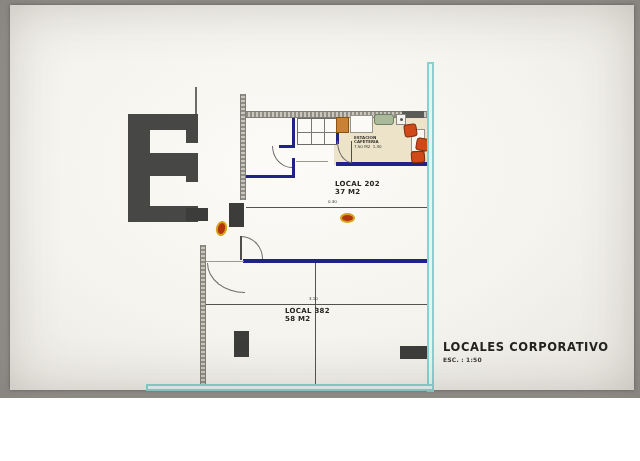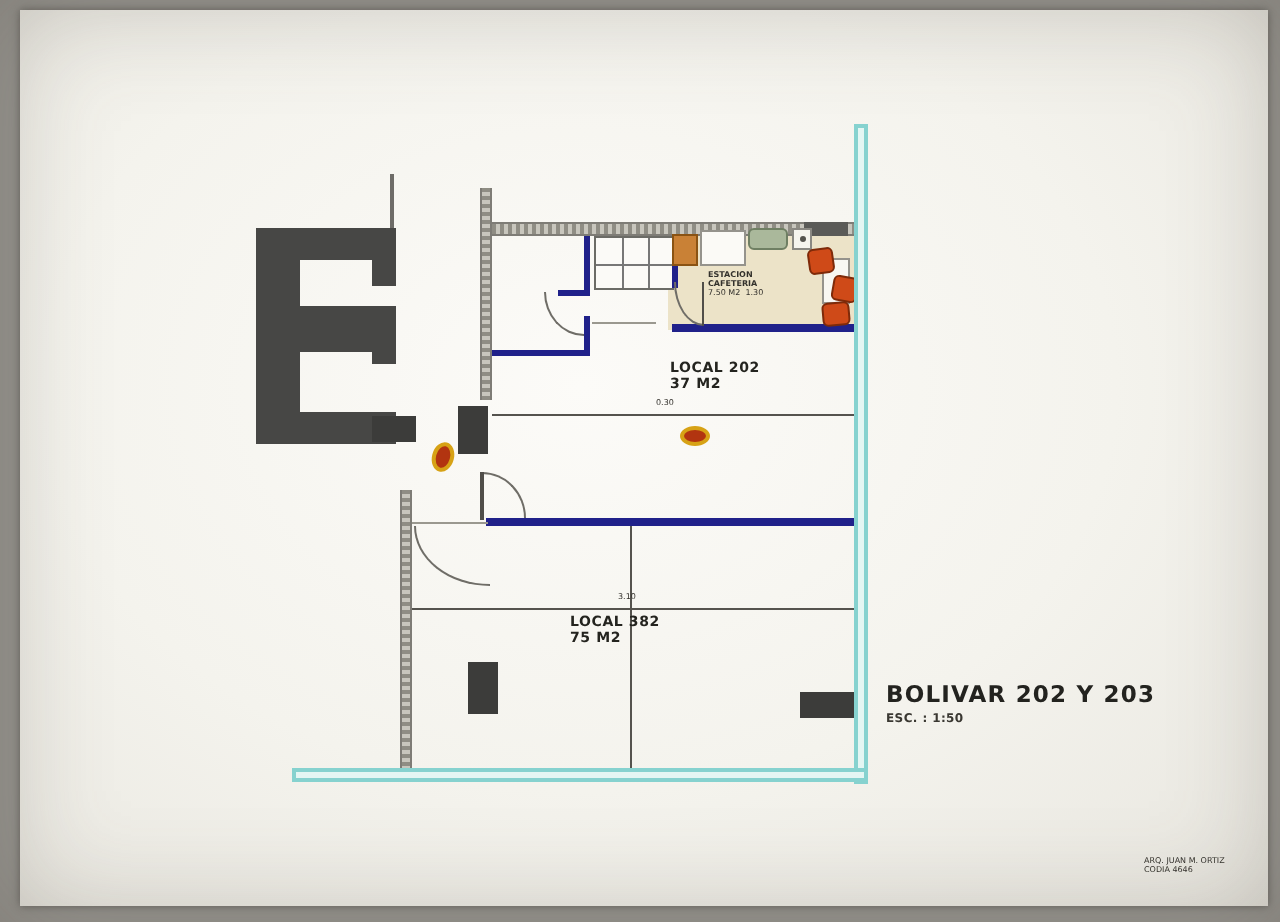--- a/index.html
+++ b/index.html
@@ -1,17 +1,17 @@
 <!DOCTYPE html>
 <html><head>
 <meta charset="utf-8">
 <style>
   html,body{margin:0;padding:0;}
   body{font-family:"DejaVu Sans", sans-serif;}
-  .photo{position:relative;width:640px;height:461px;background:#96948f;overflow:hidden;}
+  .photo{position:relative;width:640px;height:398px;background:#96948f;overflow:hidden;}
   .sheet{position:absolute;left:10px;top:5px;right:6px;bottom:8px;
          background:radial-gradient(ellipse at 45% 42%, #fcfbf8 0%, #f4f3ed 55%, #e8e6df 100%);
          box-shadow:0 0 4px rgba(40,38,34,.5);}
   .plan{position:absolute;left:-10px;top:-5px;width:640px;height:461px;}
   .abs{position:absolute;}
   .core{background:#474745;}
   .col{background:#3c3c3a;}
   .hatchV{background:repeating-linear-gradient(180deg,#8f8d84 0 2px,#c8c6bd 2px 4px);border-left:1px solid #7e7c76;border-right:1px solid #7e7c76;box-sizing:border-box;}
   .hatchH{background:repeating-linear-gradient(90deg,#8f8d84 0 2px,#c8c6bd 2px 4px);border-top:1px solid #7e7c76;border-bottom:1px solid #7e7c76;box-sizing:border-box;}
   .blue{background:#20218a;}
@@ -109,35 +109,35 @@
 
       <div class="abs cyan" style="left:427px;top:62px;width:7px;height:330px;"></div>
       <div class="abs cyan" style="left:146px;top:384px;width:288px;height:7px;"></div>
 
       <div class="abs lbl lbl-room" style="left:335px;top:181px;">
         <div>LOCAL 202</div>
         <div>37 M2</div>
       </div>
       <div class="abs lbl lbl-room" style="left:285px;top:308px;">
         <div>LOCAL 382</div>
-        <div>75 M2</div>
+        <div>58 M2</div>
       </div>
       <div class="abs tiny tinyb" style="left:354px;top:135px;">
         <div>ESTACION</div>
         <div>CAFETERIA</div>
         <div style="font-weight:normal;">
           <span>7.50 M2</span>
           &nbsp;<span>1.30</span>
         </div>
       </div>
       <div class="abs tiny" style="left:328px;top:199px;">0.30</div>
       <div class="abs tiny" style="left:309px;top:296px;">3.10</div>
 
       <div class="abs title" style="left:443px;top:340px;">
-        <div>BOLIVAR 202 Y 203</div>
+        <div>LOCALES CORPORATIVO</div>
         <div class="esc">ESC. : 1:50</div>
       </div>
 
       <div class="abs tiny" style="left:572px;top:428px;">
         <div>ARQ. JUAN M. ORTIZ</div>
         <div>CODIA 4646</div>
       </div>
 
     </div>
   </div>

